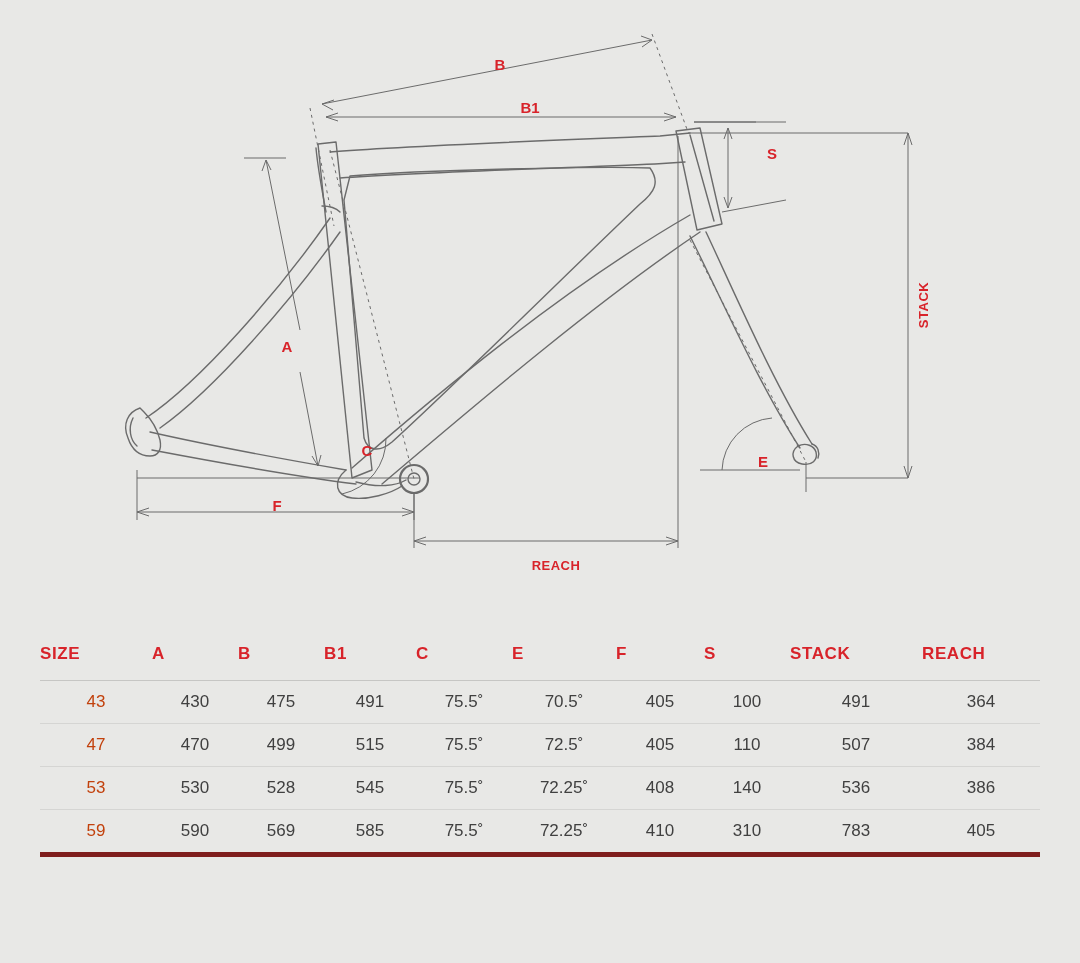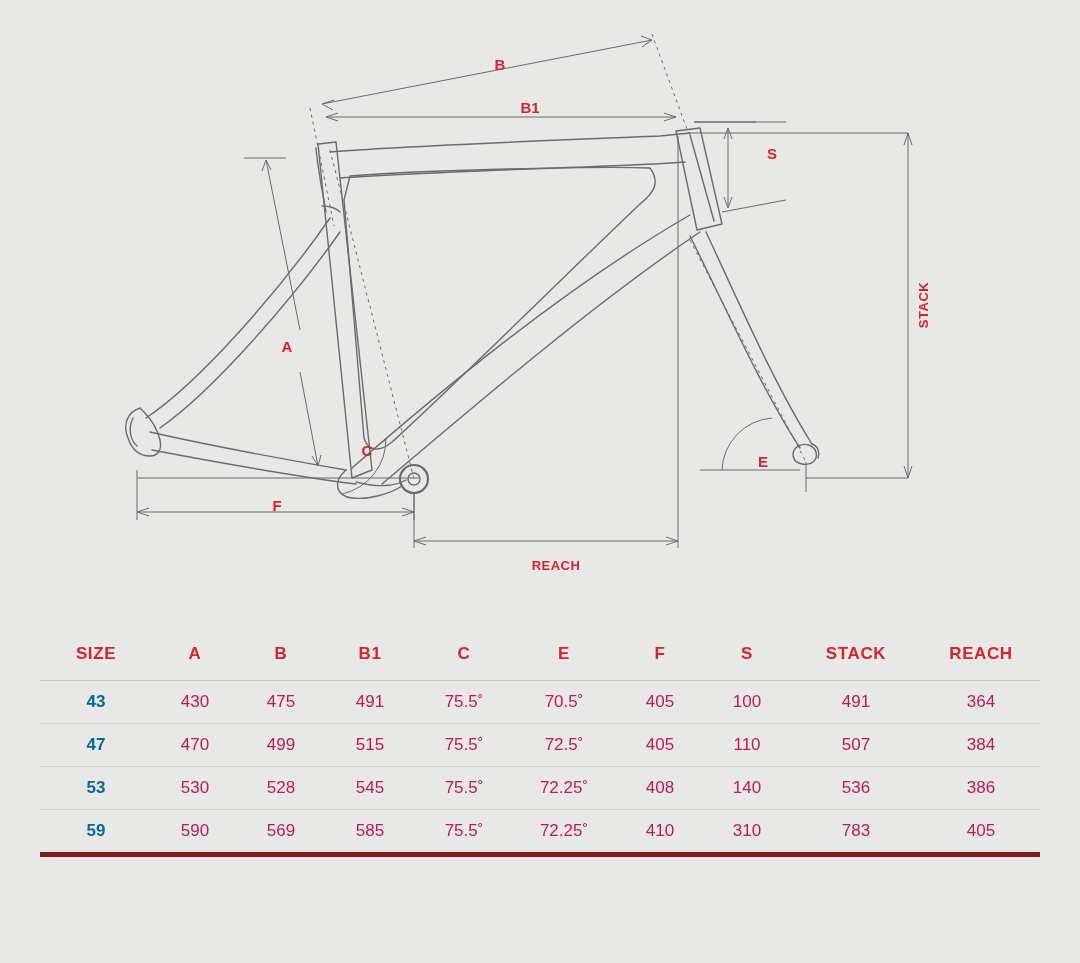--- a/index.html
+++ b/index.html
@@ -48,37 +48,37 @@
     border-collapse: collapse;
     width: 1000px;
     table-layout: fixed;
   }
   table.geo th {
     color: #d8232a;
     font-size: 17px;
     font-weight: bold;
     letter-spacing: 0.6px;
     padding: 14px 0 16px 0;
-    text-align: center;
+    text-align: left;
     border-bottom: 1.5px solid #c6c6c4;
     background: transparent;
   }
   table.geo td {
     font-size: 17px;
-    color: #be185d;
+    color: #404040;
     text-align: center;
     padding: 11px 0 11px 0;
     border-bottom: 1px solid #d5d5d3;
   }
   table.geo tr:last-child td {
     border-bottom: 5px solid #7f1d1d;
   }
   table.geo td.size-cell {
-    color: #0369a1;
-    font-weight: bold;
+    color: #c2410c;
+    font-weight: normal;
   }
   
   .c-size   { width: 112px; }
   .c-a      { width: 86px; }
   .c-b      { width: 86px; }
   .c-b1     { width: 92px; }
   .c-c      { width: 96px; }
   .c-e      { width: 104px; }
   .c-f      { width: 88px; }
   .c-s      { width: 86px; }

